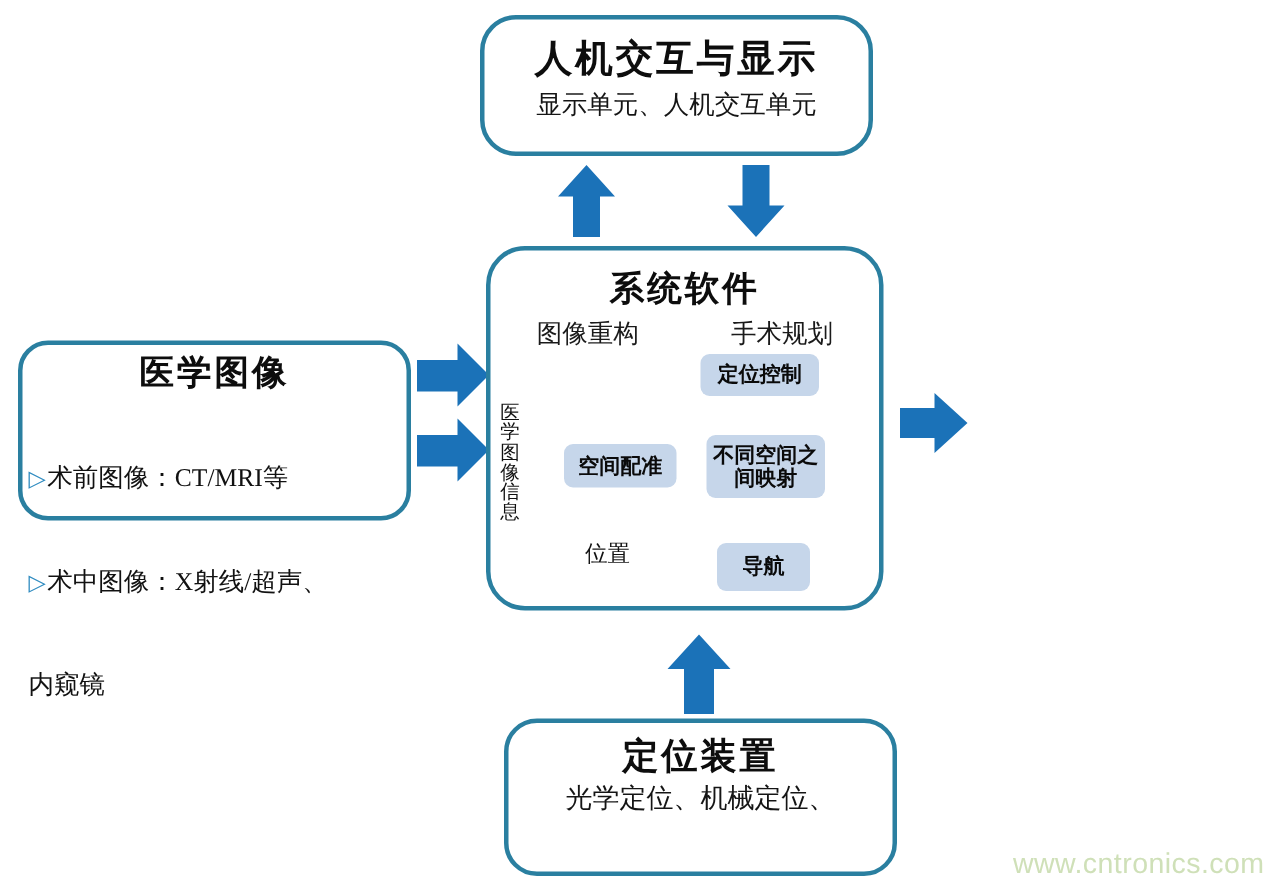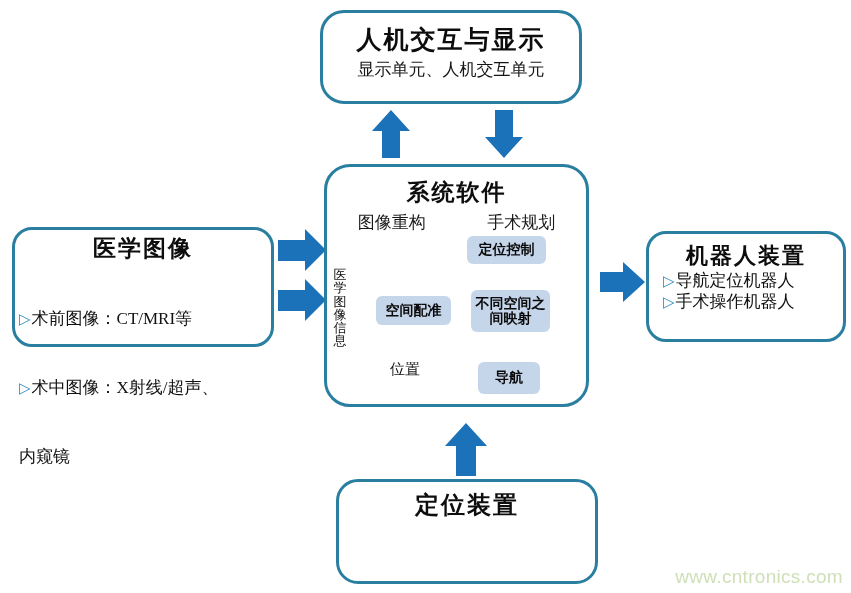--- a/index.html
+++ b/index.html
@@ -204,31 +204,21 @@
       <i>息</i>
   </div>
 
   <div class="poslabel">位置</div>
 
   <div class="chip" id="chip-ctrl">定位控制</div>
   <div class="chip" id="chip-map">不同空间之间映射</div>
   <div class="chip" id="chip-nav">导航</div>
   <div class="chip" id="chip-reg">空间配准</div>
 
-  <div class="node" id="box-robot">
-    <div class="title">机器人装置</div>
-    <div class="bullets">
-      <div class="row">
-        <span class="tri">▷</span><span>导航定位机器人</span>
-      </div>
-      <div class="row">
-        <span class="tri">▷</span><span>手术操作机器人</span>
-      </div>
-    </div>
-  </div>
 
   <div class="node" id="box-locator">
     <div class="title">定位装置</div>
+    <div class="sub">光学定位、机械定位、</div>
   </div>
 
   <div class="watermark">www.cntronics.com</div>
 
 </div>
 
 </body></html>

